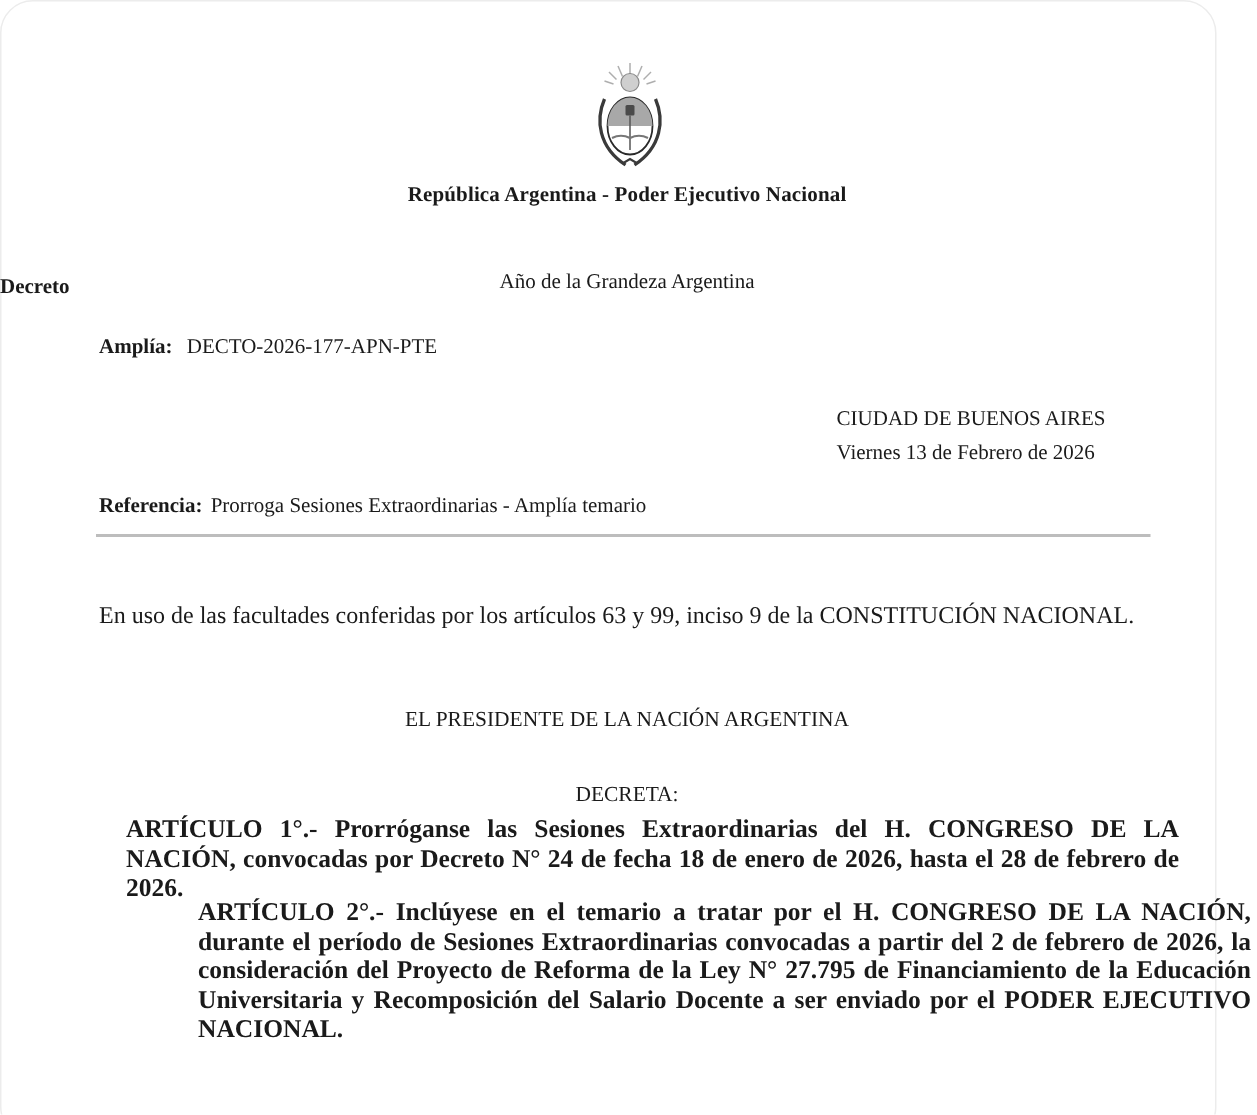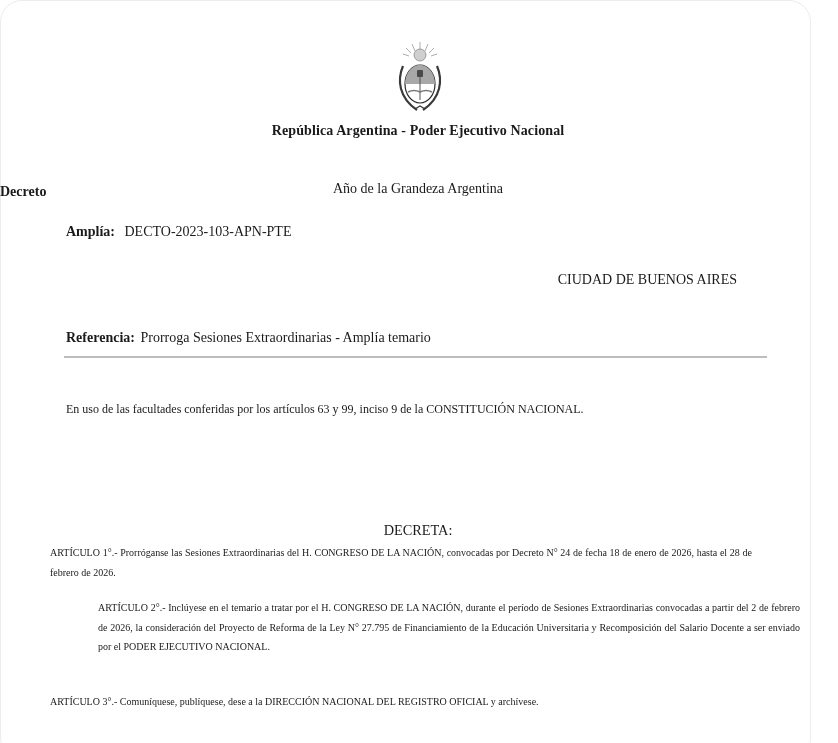--- a/index.html
+++ b/index.html
@@ -95,45 +95,46 @@
       left: 64px;
       top: 356px;
       width: 703px;
       height: 0;
       border-top: 2px solid #bdbdbd;
     }
     .preamble {
       position: absolute;
       left: 66px;
       top: 402px;
-      font-size: 12px;
+      font-size: 16px;
     }
     .president {
       position: absolute;
       left: 0;
       width: 836px;
       top: 472px;
       text-align: center;
       font-size: 14.3px;
     }
     .decreta {
       position: absolute;
       left: 0;
       width: 836px;
       top: 522px;
       text-align: center;
       font-size: 14.3px;
     }
     .article {
       position: absolute;
-      left: 50px;
+      left: 84px;
       width: 702px;
-      font-size: 10px;
+      font-size: 17px;
       line-height: 19.5px;
       text-align: justify;
+      font-weight: bold;
     }
     .art1 { top: 543px; }
     .art2 { top: 598px; margin-left: 48px; }
     .art3 { top: 692px; }
     .art-head { }
   </style>
 </head>
 <body>
 
 <div class="card"></div>
@@ -169,37 +170,38 @@
       <path d="M20 69 L25 66 L30 69" fill="none" stroke="#3a3a3a" stroke-width="1.4"></path>
     </svg>
   </div>
 
   <div class="hdr-title">República Argentina - Poder Ejecutivo Nacional</div>
   <div class="hdr-sub">Año de la Grandeza Argentina</div>
   <div class="hdr-type">Decreto</div>
 
   <div class="numero">
     <span class="lbl">Amplía:</span>
-    <span>DECTO-2023-103-APN-PTE</span>
+    <span>DECTO-2026-177-APN-PTE</span>
   </div>
 
   <div class="place">
     <div>CIUDAD DE BUENOS AIRES</div>
+    <div>Viernes 13 de Febrero de 2026</div>
   </div>
 
   <div class="referencia">
     <span class="lbl">Referencia:</span>
     <span>Prorroga Sesiones Extraordinarias - Amplía temario</span>
   </div>
 
   <div class="rule"></div>
 
   <div class="preamble">En uso de las facultades conferidas por los artículos 63 y 99, inciso 9 de la CONSTITUCIÓN NACIONAL.</div>
 
+  <div class="president">EL PRESIDENTE DE LA NACIÓN ARGENTINA</div>
   <div class="decreta">DECRETA:</div>
 
   <div class="article art1"><span class="art-head">ARTÍCULO 1°.-</span><span> Prorróganse las Sesiones Extraordinarias del H. CONGRESO DE LA NACIÓN, convocadas por Decreto N° 24 de fecha 18 de enero de 2026, hasta el 28 de febrero de 2026.</span></div>
 
   <div class="article art2"><span class="art-head">ARTÍCULO 2°.-</span><span> Inclúyese en el temario a tratar por el H. CONGRESO DE LA NACIÓN, durante el período de Sesiones Extraordinarias convocadas a partir del 2 de febrero de 2026, la consideración del Proyecto de Reforma de la Ley N° 27.795 de Financiamiento de la Educación Universitaria y Recomposición del Salario Docente a ser enviado por el PODER EJECUTIVO NACIONAL.</span></div>
 
-  <div class="article art3"><span class="art-head">ARTÍCULO 3°.-</span><span> Comuníquese, publíquese, dese a la DIRECCIÓN NACIONAL DEL REGISTRO OFICIAL y archívese.</span></div>
 
 </div>
 
 </body></html>

